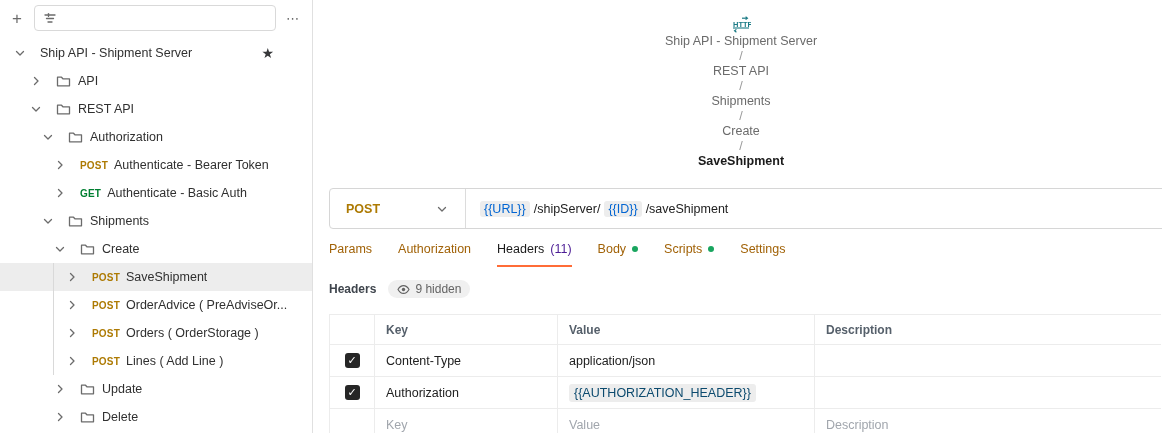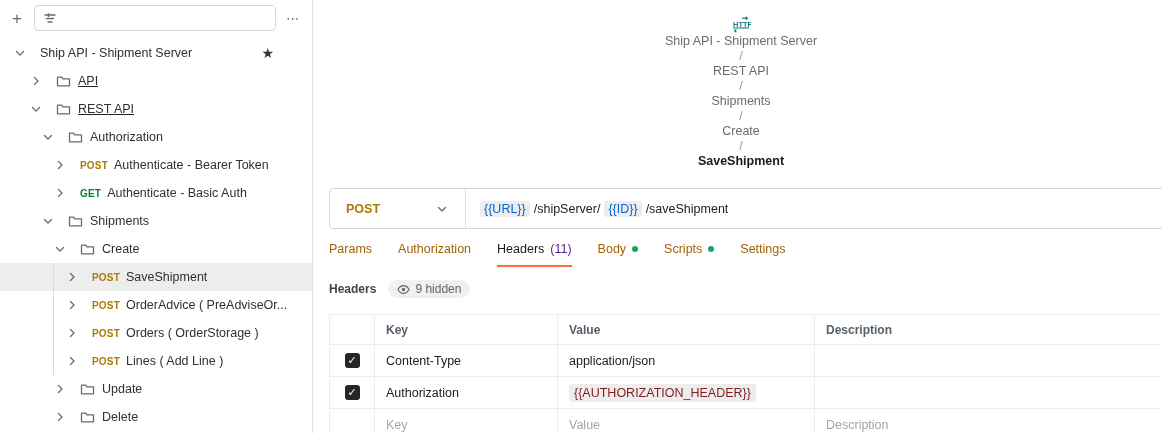--- a/index.html
+++ b/index.html
@@ -22,21 +22,21 @@
   .tree { padding-top:3px; position:relative; }
   .tree-row { height:28px; display:flex; align-items:center; cursor:pointer; position:relative; }
   .tree-row.selected { background:#ededed; }
   .tree-row .chev { width:16px; height:16px; display:flex; align-items:center; justify-content:center;
     margin-right:12px; flex:none; }
   .tree-row .folder { width:16px; height:16px; margin-right:6px; flex:none; display:flex; align-items:center; }
   .tree-row .label { color:#303030; white-space:nowrap; overflow:hidden; }
   .method { font-size:10px; font-weight:700; letter-spacing:.2px; margin-right:6px; flex:none; }
   .m-post { color:#ad7a03; }
   .m-get  { color:#007f31; }
-  .lv0 { padding-left:12px; } .lv1 { padding-left:28px;text-decoration:underline; } .lv2 { padding-left:40px; }
+  .lv0 { padding-left:12px; } .lv1 { padding-left:28px; } .lv2 { padding-left:40px; }
   .lv3 { padding-left:52px; } .lv4 { padding-left:64px; }
   .star { margin-left:auto; margin-right:38px; color:#37383a; font-size:14px; }
   .guide-line { position:absolute; left:53px; top:263px; width:1px; height:112px;
     background:#d9d9d9; z-index:2; pointer-events:none; }
 
   
   .main { flex:1; position:relative; overflow:hidden; }
   .breadcrumb { display:flex; align-items:center; gap:1px; margin:15px 0 0 7px; color:#6b6b6b;flex-direction:column; }
   .crumb { color:#6b6b6b; cursor:pointer; white-space:nowrap; }
   .crumb-sep { color:#9a9a9a; }
@@ -68,21 +68,21 @@
   table.kv th, table.kv td { border:1px solid #ececec; border-right:1px solid #ececec;
     padding:0 11px; text-align:left; font-weight:400; height:32px; }
   table.kv th { color:#56606b; font-weight:700; font-size:12px; height:30px; }
   table.kv .col-cb { width:45px; }
   table.kv .col-key { width:183px; }
   table.kv .col-val { width:257px; }
   table.kv th:last-child, table.kv td:last-child { border-right:none; }
   .cb { width:15px; height:15px; background:#262626; border-radius:3px; margin:0 auto;
     display:flex; align-items:center; justify-content:center; color:#fff; font-size:11px;
     cursor:pointer; line-height:1; }
-  .val-var { color:#7f1d1d; background:#ededed; border-radius:3px; padding:2px 5px;text-align:center; }
+  .val-var { color:#0c4a6e; background:#ededed; border-radius:3px; padding:2px 5px;text-align:center; }
   .ph { color:#a1a6ad; }
 
   svg.stroke-ic { stroke:#6b6b6b; fill:none; stroke-width:1.3; stroke-linecap:round; stroke-linejoin:round; }
 </style>
 </head>
 <body>
 
 <div class="app">
 
   <div class="sidebar">

